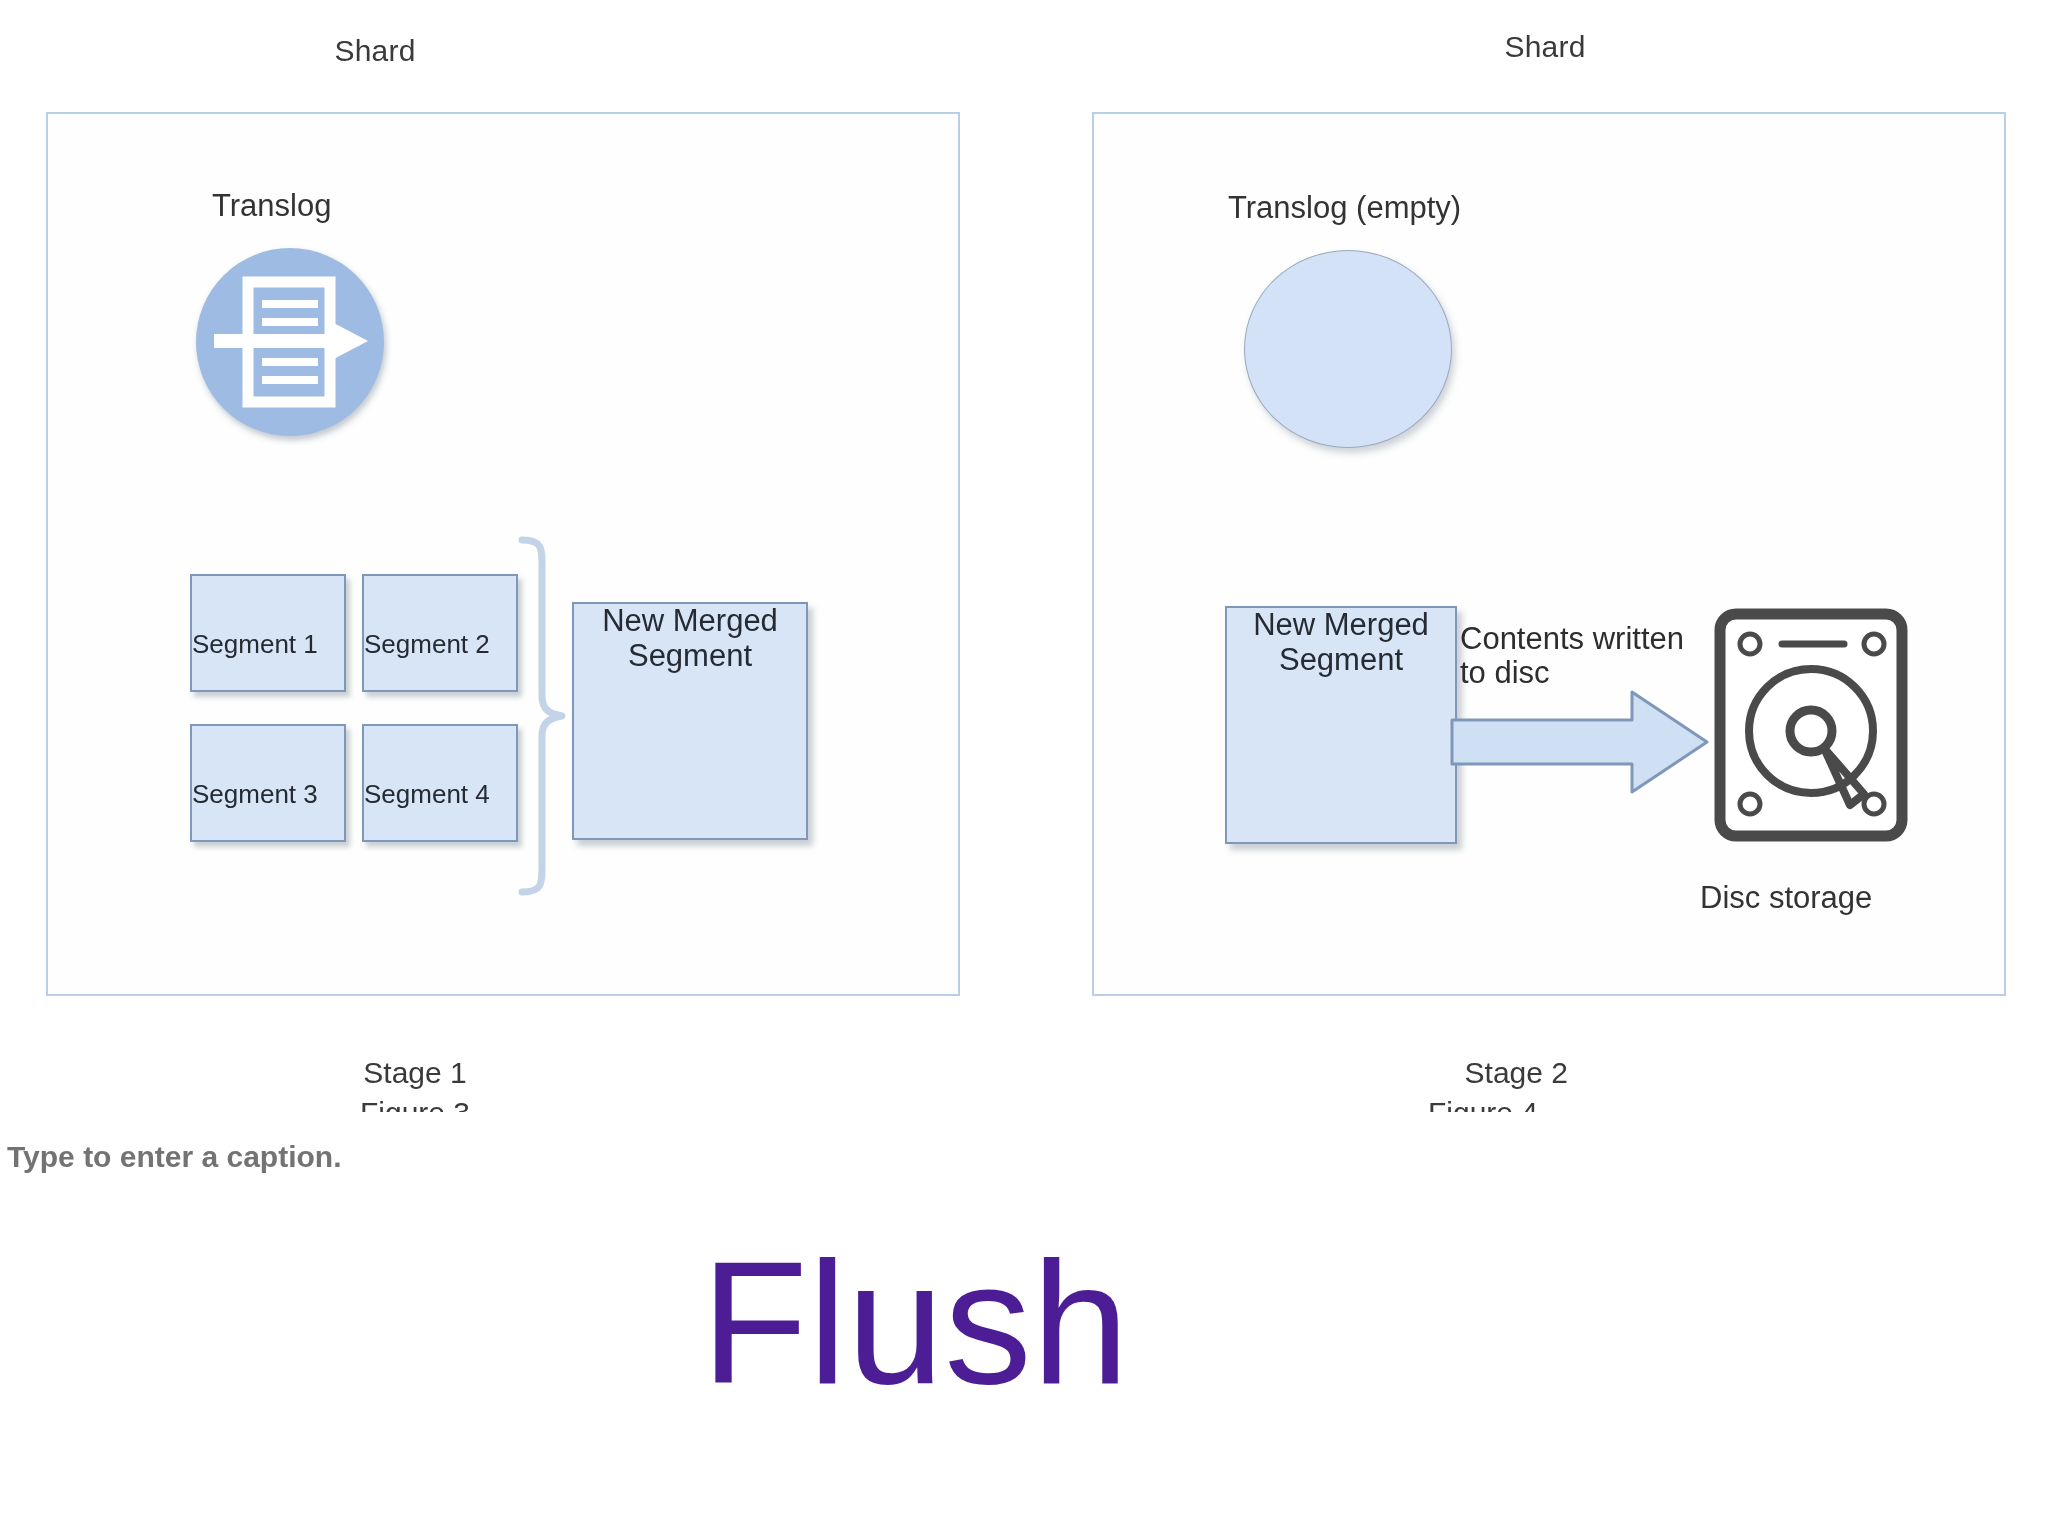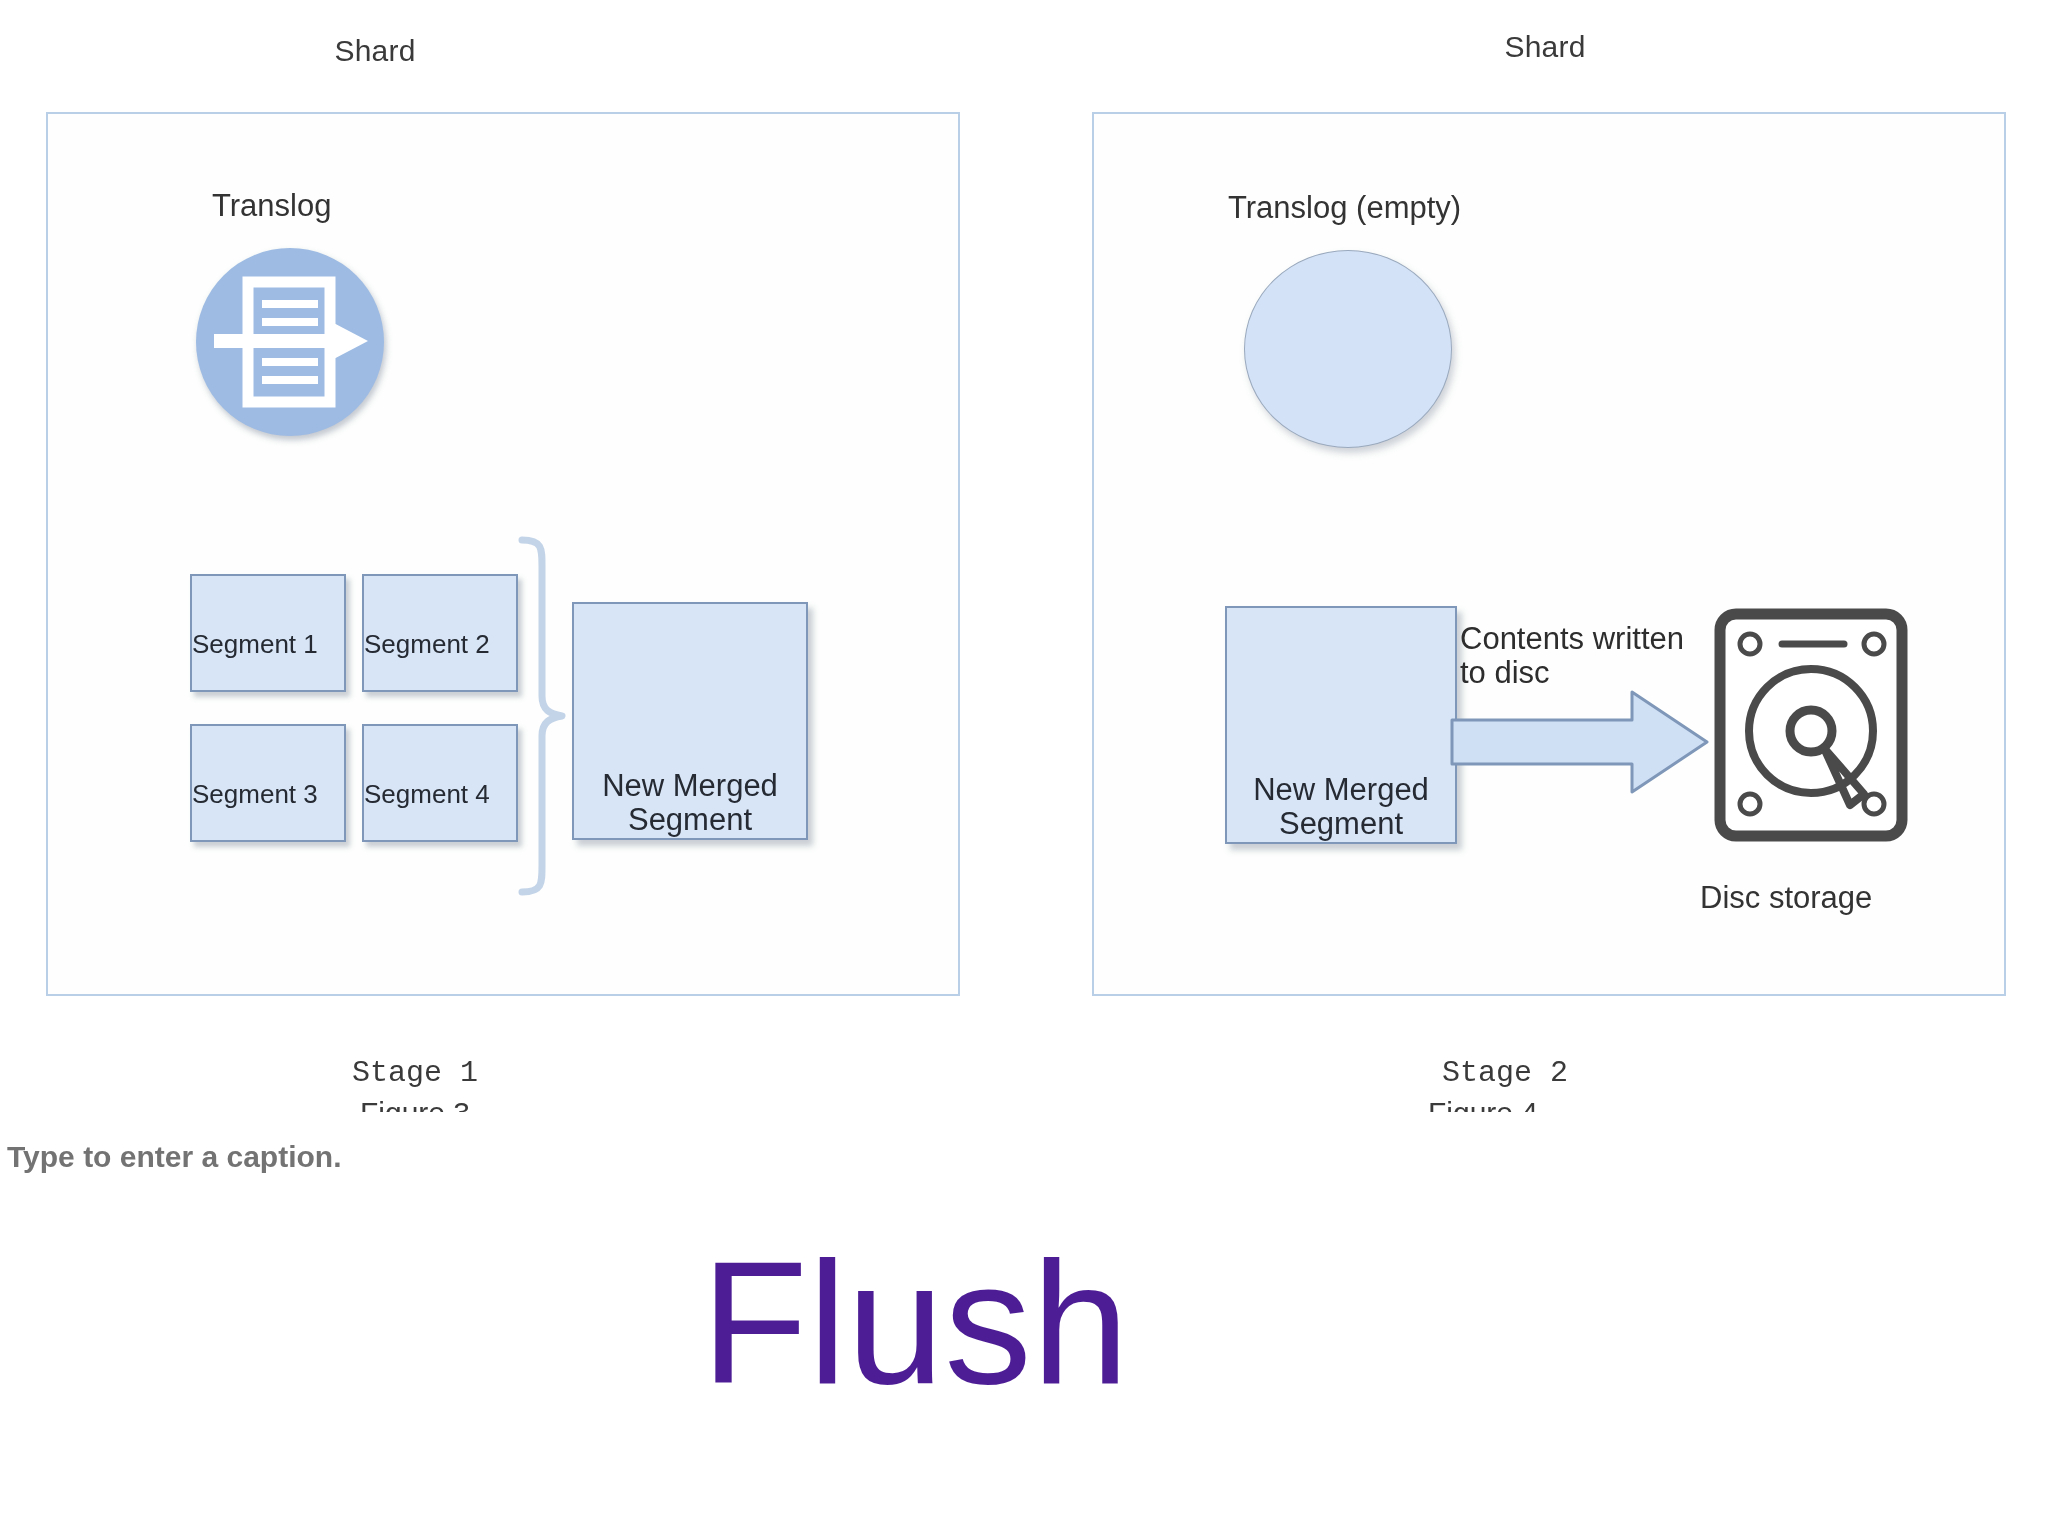--- a/index.html
+++ b/index.html
@@ -24,27 +24,27 @@
       box-shadow:3px 5px 7px rgba(120,130,150,.35);}
 
   
   .seg-box{position:absolute;background:#d7e5f7;border:2px solid #7f97b8;
            box-shadow:4px 5px 5px rgba(140,150,165,.45);}
   .seg-box > span{position:absolute;left:0;right:0;bottom:26%;
            text-align:left;font-size:26px;color:#262b33;white-space:nowrap;}
 
   .merged-box{position:absolute;background:#d7e5f7;border:2px solid #7f97b8;
            box-shadow:5px 6px 6px rgba(140,150,165,.45);
-           display:flex;align-items:flex-end;justify-content:center;}
+           display:flex;align-items:flex-start;justify-content:center;}
   .merged-box > span{font-size:31px;line-height:1.12;color:#262b33;text-align:center;}
 
   .arrow-text{position:absolute;font-size:31px;color:#2d2d2d;line-height:1.1;}
 
   .stage-label{position:absolute;font-size:30px;color:#3a3a3a;text-align:center;
-               white-space:nowrap;font-family:Liberation Mono, monospace;}
+               white-space:nowrap;}
   .figure-label{position:absolute;font-size:30px;color:#3a3a3a;text-align:center;
                white-space:nowrap;overflow:hidden;height:16px;}
 
   
   #caption{position:absolute;left:0;top:1140px;width:2048px;
            font-size:30px;font-weight:bold;color:#737373;margin-left:7px;}
   #flush-title{position:absolute;left:0;top:1235px;width:1830px;text-align:center;
            font-size:175px;font-weight:400;color:#4c1d95;line-height:1;
            font-family:"Liberation Sans","DejaVu Sans",sans-serif;}
 

